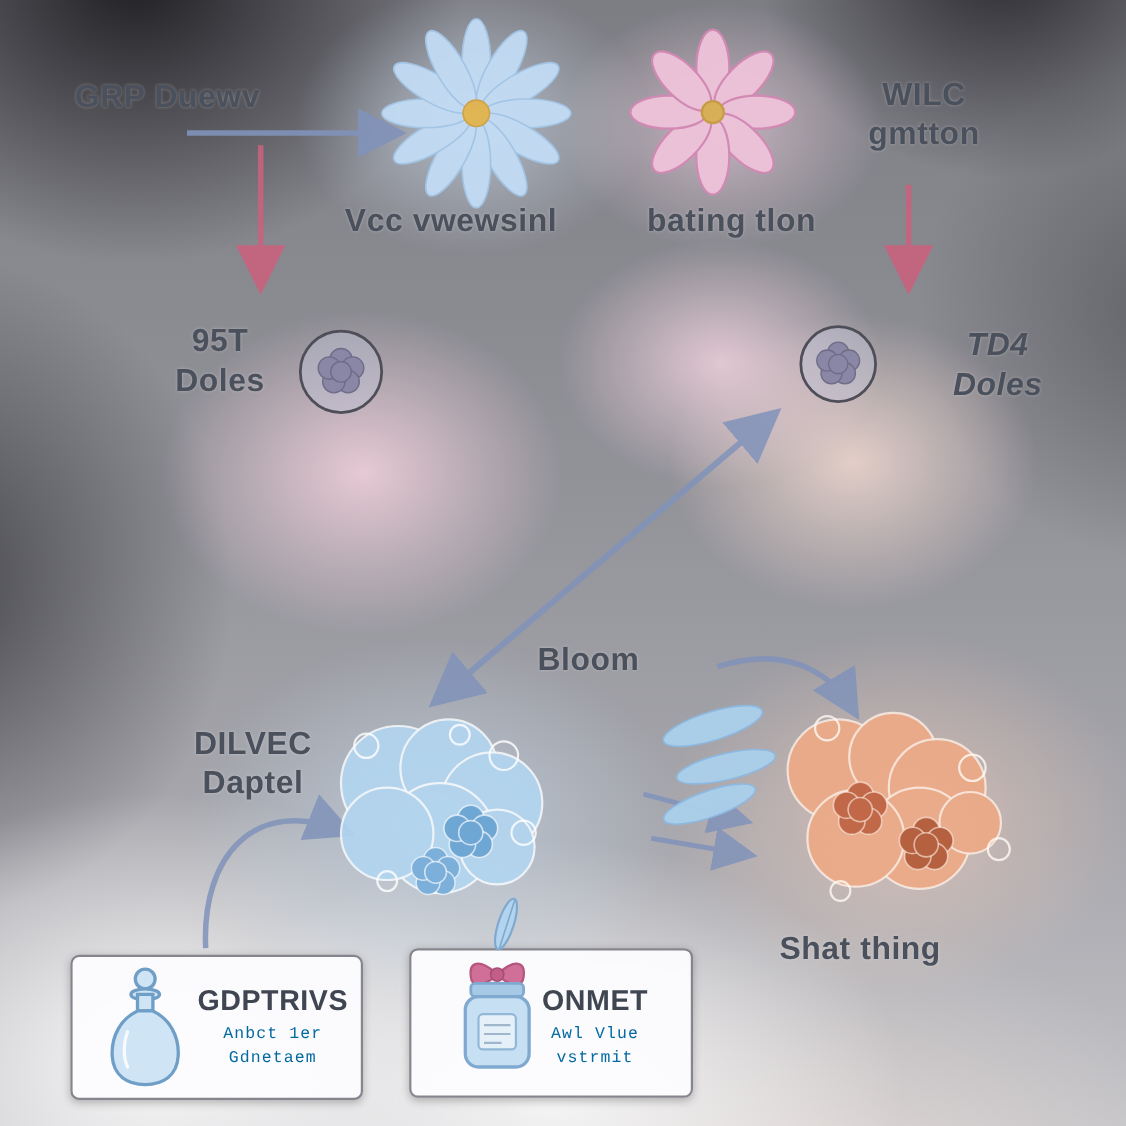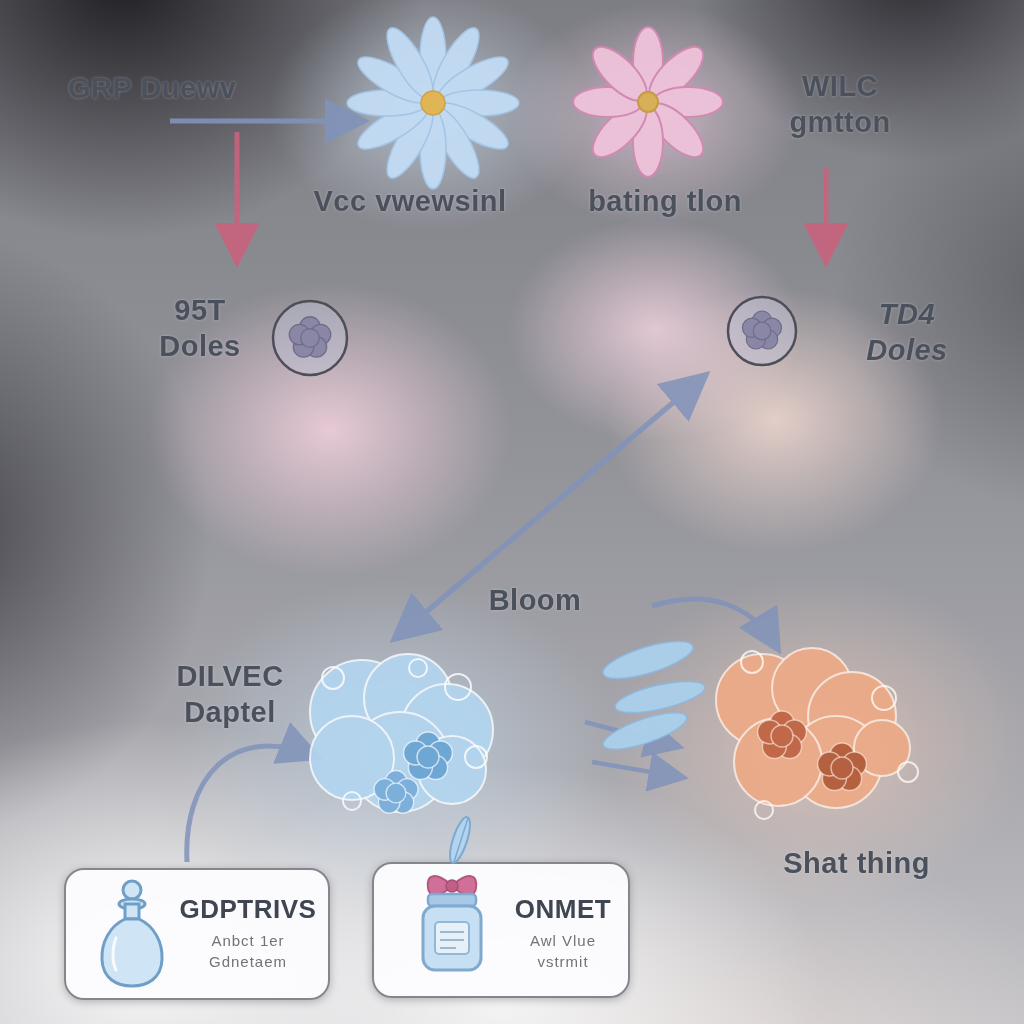--- a/index.html
+++ b/index.html
@@ -22,24 +22,24 @@
       radial-gradient(330px 320px at 104% 28%, rgba(58,58,64,.5), transparent 70%),
       linear-gradient(180deg,#7d7d84 0%,#93939a 45%,#a8a8ae 75%,#c3c3c7 100%);
   }
   .lbl{position:absolute;color:#4b515c;font-weight:600;letter-spacing:.5px;
        text-shadow:0 0 3px rgba(250,250,250,.35);z-index:5;}
   .lbl span{display:block;}
   .big{font-size:29px;line-height:36px;text-align:center;}
   .ctr{text-align:center;}
   #overlay{position:absolute;left:0;top:0;z-index:2;}
   .box{position:absolute;background:rgba(252,252,254,.96);border:2px solid #85858d;
-       border-radius:20px;box-shadow:0 2px 8px rgba(0,0,0,.25);z-index:6;}
+       border-radius:8px;box-shadow:0 2px 8px rgba(0,0,0,.25);z-index:6;}
   .box-text{position:absolute;text-align:center;}
   .box-title{font-size:26px;font-weight:600;color:#3f4651;letter-spacing:.5px;}
-  .box-sub{font-size:15px;color:#737373;line-height:21px;letter-spacing:1px;margin-top:5px;}
+  .box-sub{font-size:15px;color:#0369a1;line-height:21px;letter-spacing:1px;margin-top:5px;font-family:Liberation Mono, monospace;}
   .icon-abs{position:absolute;z-index:8;}
 </style>
 </head>
 <body>
 
 <div id="canvas">
 
   <svg id="overlay" width="1024" height="1024" viewBox="0 0 1024 1024">
     <defs>
       <marker id="mB" orient="auto-start-reverse" markerWidth="9" markerHeight="9" refX="7" refY="4.5">
@@ -193,34 +193,34 @@
 
   <div class="lbl big ctr" style="left:455px;top:582px;width:160px;">
     <span>Bloom</span>
   </div>
 
   <div class="lbl big ctr" style="left:160px;top:658px;width:140px;">
     <span>DILVEC</span>
     <span>Daptel</span>
   </div>
 
-  <div class="lbl big ctr" style="left:730px;top:845px;width:200px;text-align:right;">Shat thing</div>
+  <div class="lbl big ctr" style="left:682px;top:845px;width:200px;">Shat thing</div>
 
   <div class="box" style="left:64px;top:868px;width:262px;height:128px;">
     <div class="box-text" style="left:108px;top:24px;width:148px;">
       <div class="box-title">GDPTRIVS</div>
       <div class="box-sub">
         <span style="display:block;">Anbct 1er</span>
         <span style="display:block;">Gdnetaem</span>
       </div>
     </div>
   </div>
 
   <div class="box" style="left:372px;top:862px;width:254px;height:132px;">
-    <div class="box-text" style="left:122px;top:30px;width:134px;">
+    <div class="box-text" style="left:100px;top:30px;width:134px;">
       <div class="box-title">ONMET</div>
       <div class="box-sub">
         <span style="display:block;">Awl Vlue</span>
         <span style="display:block;">vstrmit</span>
       </div>
     </div>
   </div>
 
   <svg class="icon-abs" style="left:86px;top:878px;" width="92" height="114" viewBox="0 0 92 114">
     <g fill="#cfe4f5" stroke="#6f9ec6" stroke-width="3">

